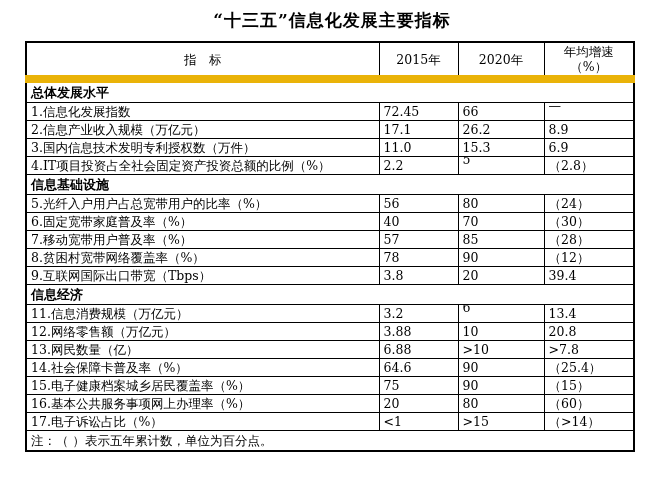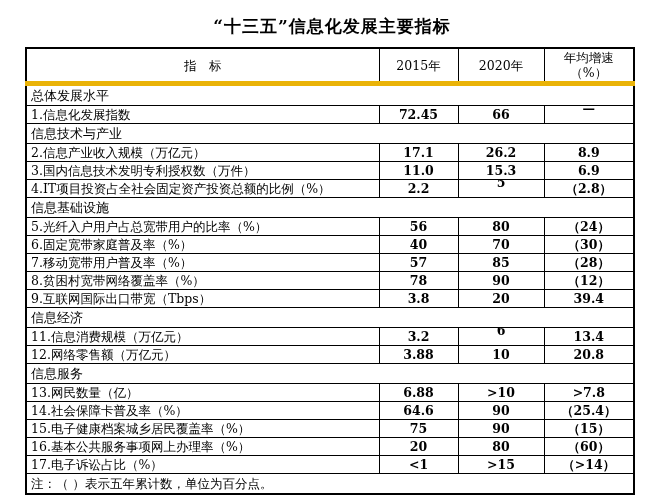--- a/index.html
+++ b/index.html
@@ -11,21 +11,21 @@
     width: 664px;
     height: 501px;
     overflow: hidden;
     font-family: "DejaVu Serif", "Liberation Serif", serif;
     color: #000;
   }
   .doc-title {
     text-align: center;
     font-weight: bold;
     font-size: 17px;
-    padding-top: 15px;
+    padding-top: 9px;
     letter-spacing: 1px;
   }
   table.indicators {
     border-collapse: collapse;
     table-layout: fixed;
     width: 608px;
     margin: 9px 0 0 25px;
     border: 2px solid #000;
   }
   table.indicators col.c1 { width: 353px; }
@@ -37,32 +37,32 @@
     border: 1px solid #000;
     font-size: 12.5px;
     line-height: 15px;
     padding: 1px 4px;
     overflow: hidden;
   }
   table.indicators thead th {
     font-weight: normal;
     text-align: center;
     height: 30px;
-    border-bottom: 5px solid #eab308;
+    border-bottom: 8px solid #eab308;
     white-space: pre-line;
   }
   tr.section td {
-    font-weight: normal;
+    font-weight: bold;
     text-align: left;
     height: 17px;
     font-size: 13px;
   }
   tr.data-row td { height: 15px; }
   td.ind { text-align: left; }
-  td.val { text-align: center; font-weight: bold; }
+  td.val { text-align: left; }
   .raised {
     position: relative;
     top: -6px;
     display: inline-block;
   }
   tr.note-row td {
     text-align: left;
     height: 17px;
   }
 </style>
@@ -92,23 +92,20 @@
     <tr class="section">
       <td colspan="4">总体发展水平</td>
     </tr>
     <tr class="data-row">
       <td class="ind">1.信息化发展指数</td>
       <td class="val">72.45</td>
       <td class="val">66</td>
       <td class="val"><span class="raised">—</span></td>
     </tr>
 
-    <tr class="section">
-      <td colspan="4">信息技术与产业</td>
-    </tr>
     <tr class="data-row">
       <td class="ind">2.信息产业收入规模（万亿元）</td>
       <td class="val">17.1</td>
       <td class="val">26.2</td>
       <td class="val">8.9</td>
     </tr>
     <tr class="data-row">
       <td class="ind">3.国内信息技术发明专利授权数（万件）</td>
       <td class="val">11.0</td>
       <td class="val">15.3</td>
@@ -164,23 +161,20 @@
       <td class="val"><span class="raised">6</span></td>
       <td class="val">13.4</td>
     </tr>
     <tr class="data-row">
       <td class="ind">12.网络零售额（万亿元）</td>
       <td class="val">3.88</td>
       <td class="val">10</td>
       <td class="val">20.8</td>
     </tr>
 
-    <tr class="section">
-      <td colspan="4">信息服务</td>
-    </tr>
     <tr class="data-row">
       <td class="ind">13.网民数量（亿）</td>
       <td class="val">6.88</td>
       <td class="val">&gt;10</td>
       <td class="val">&gt;7.8</td>
     </tr>
     <tr class="data-row">
       <td class="ind">14.社会保障卡普及率（%）</td>
       <td class="val">64.6</td>
       <td class="val">90</td>

